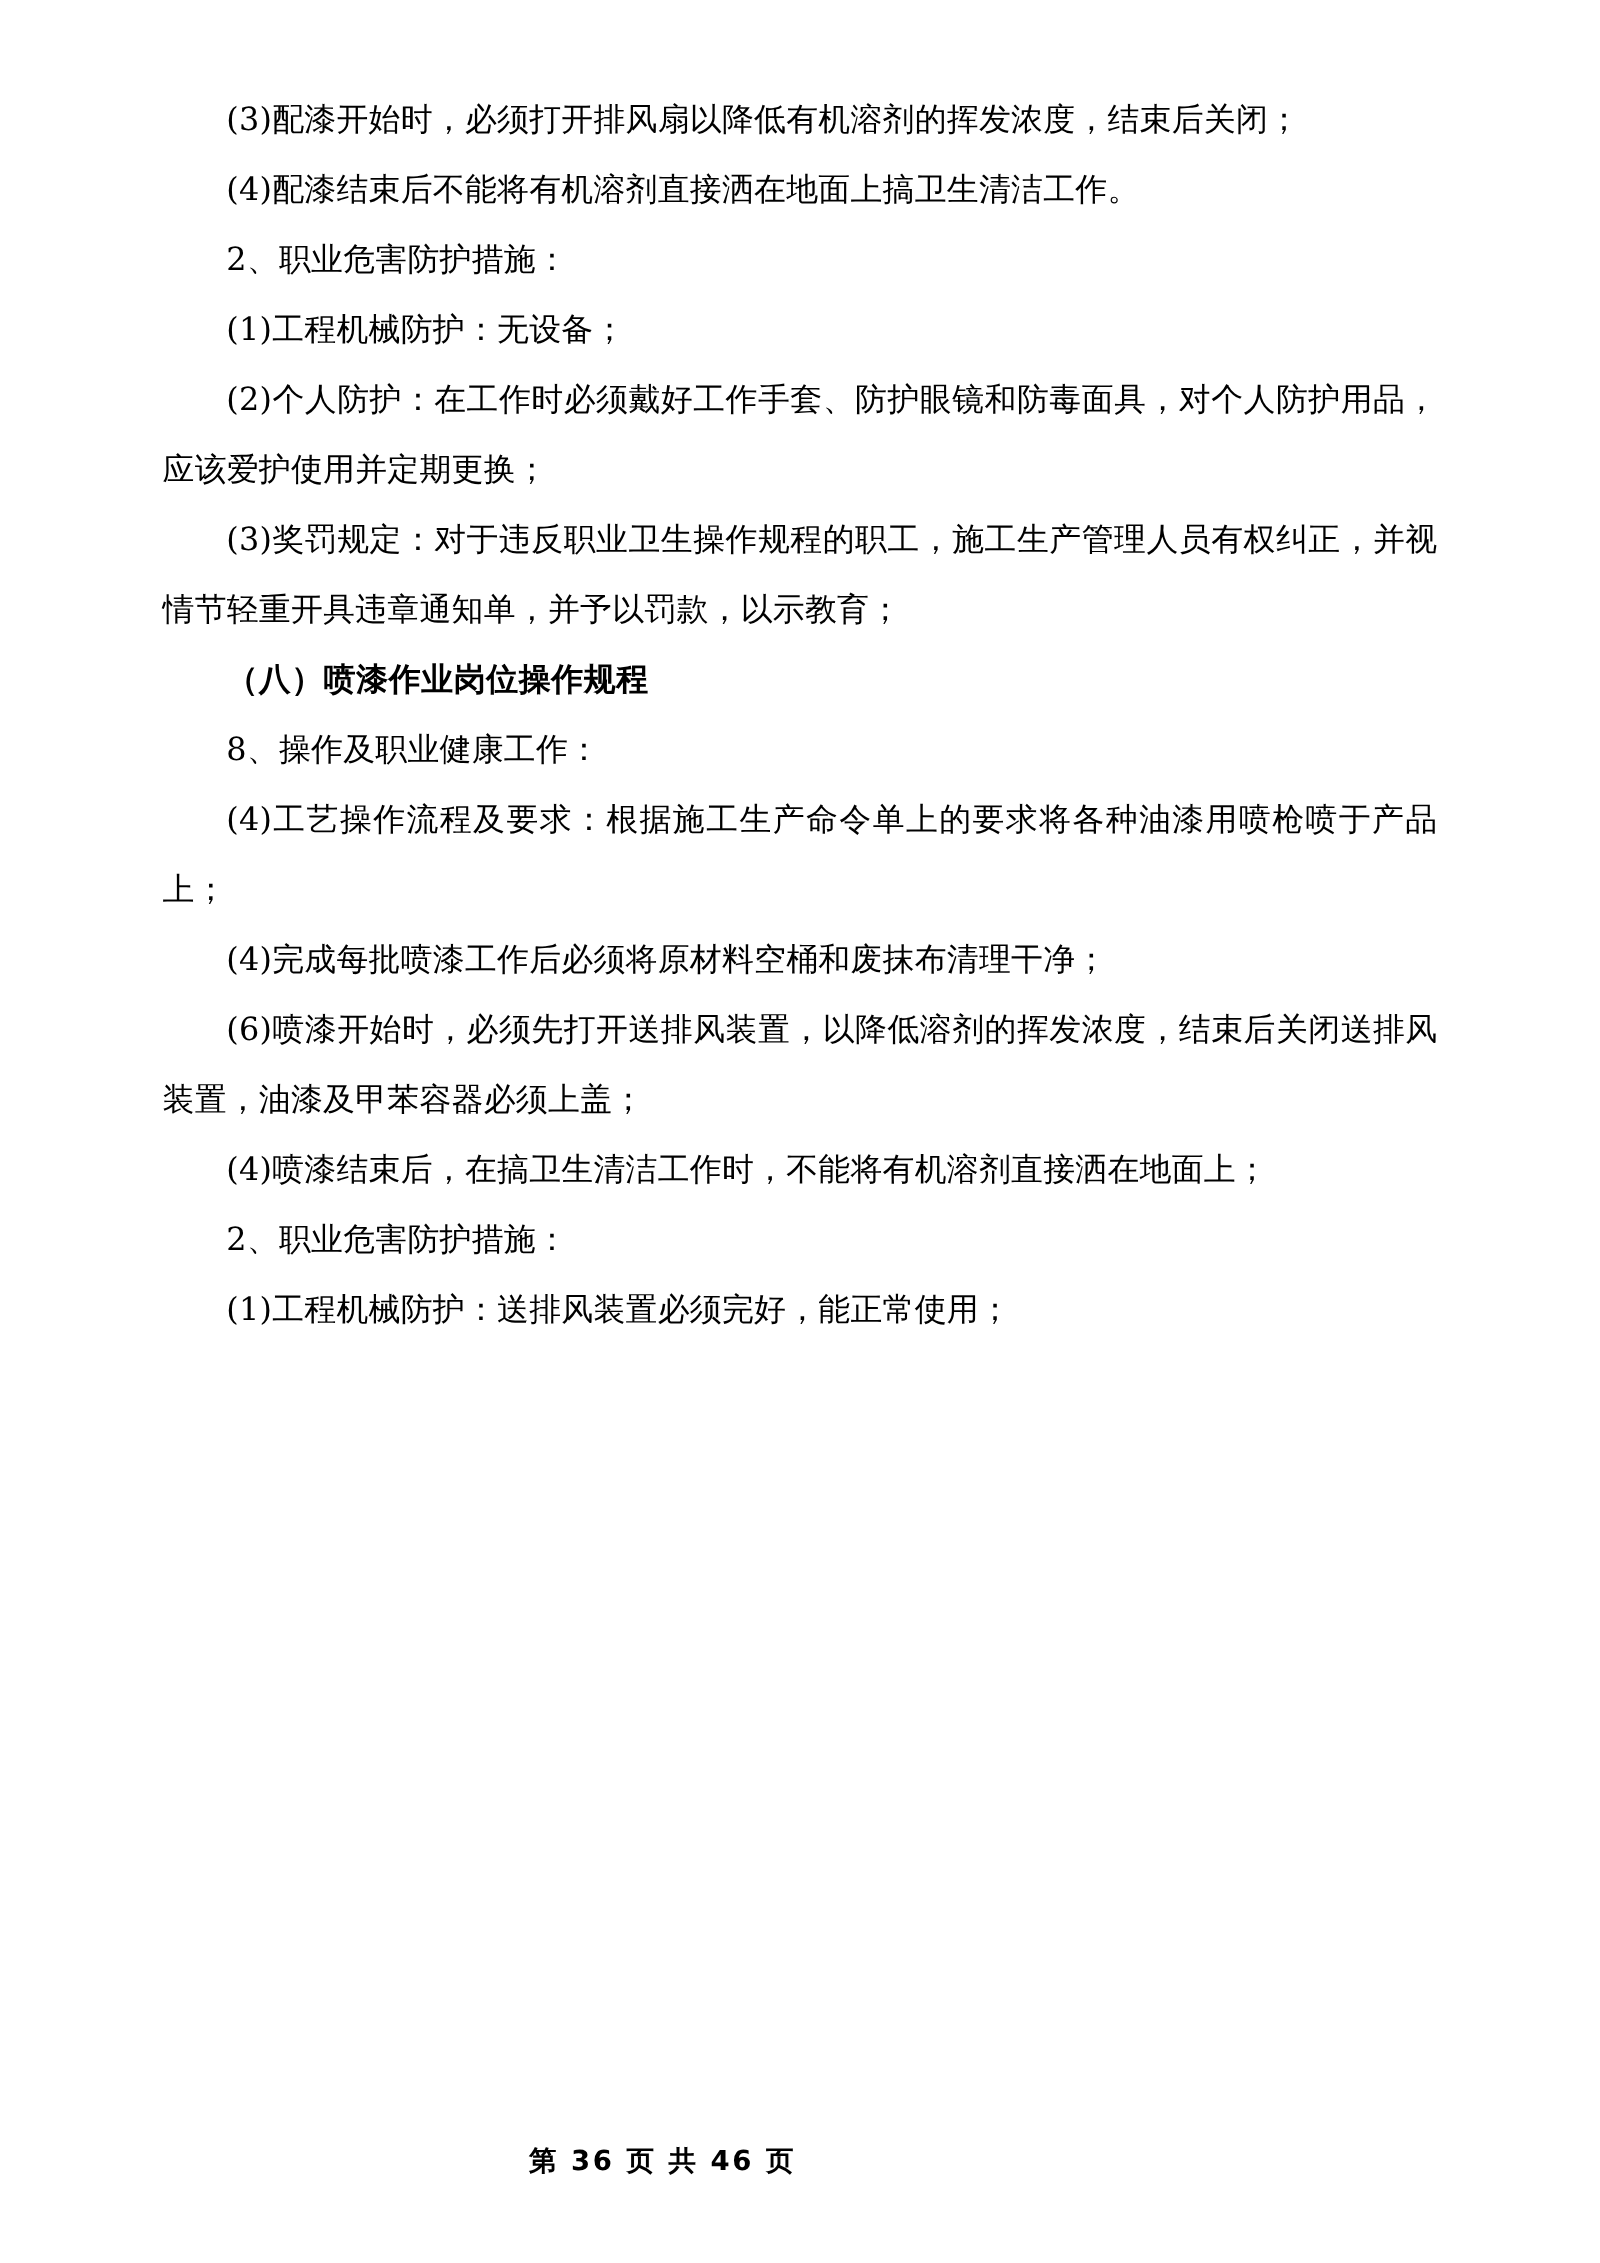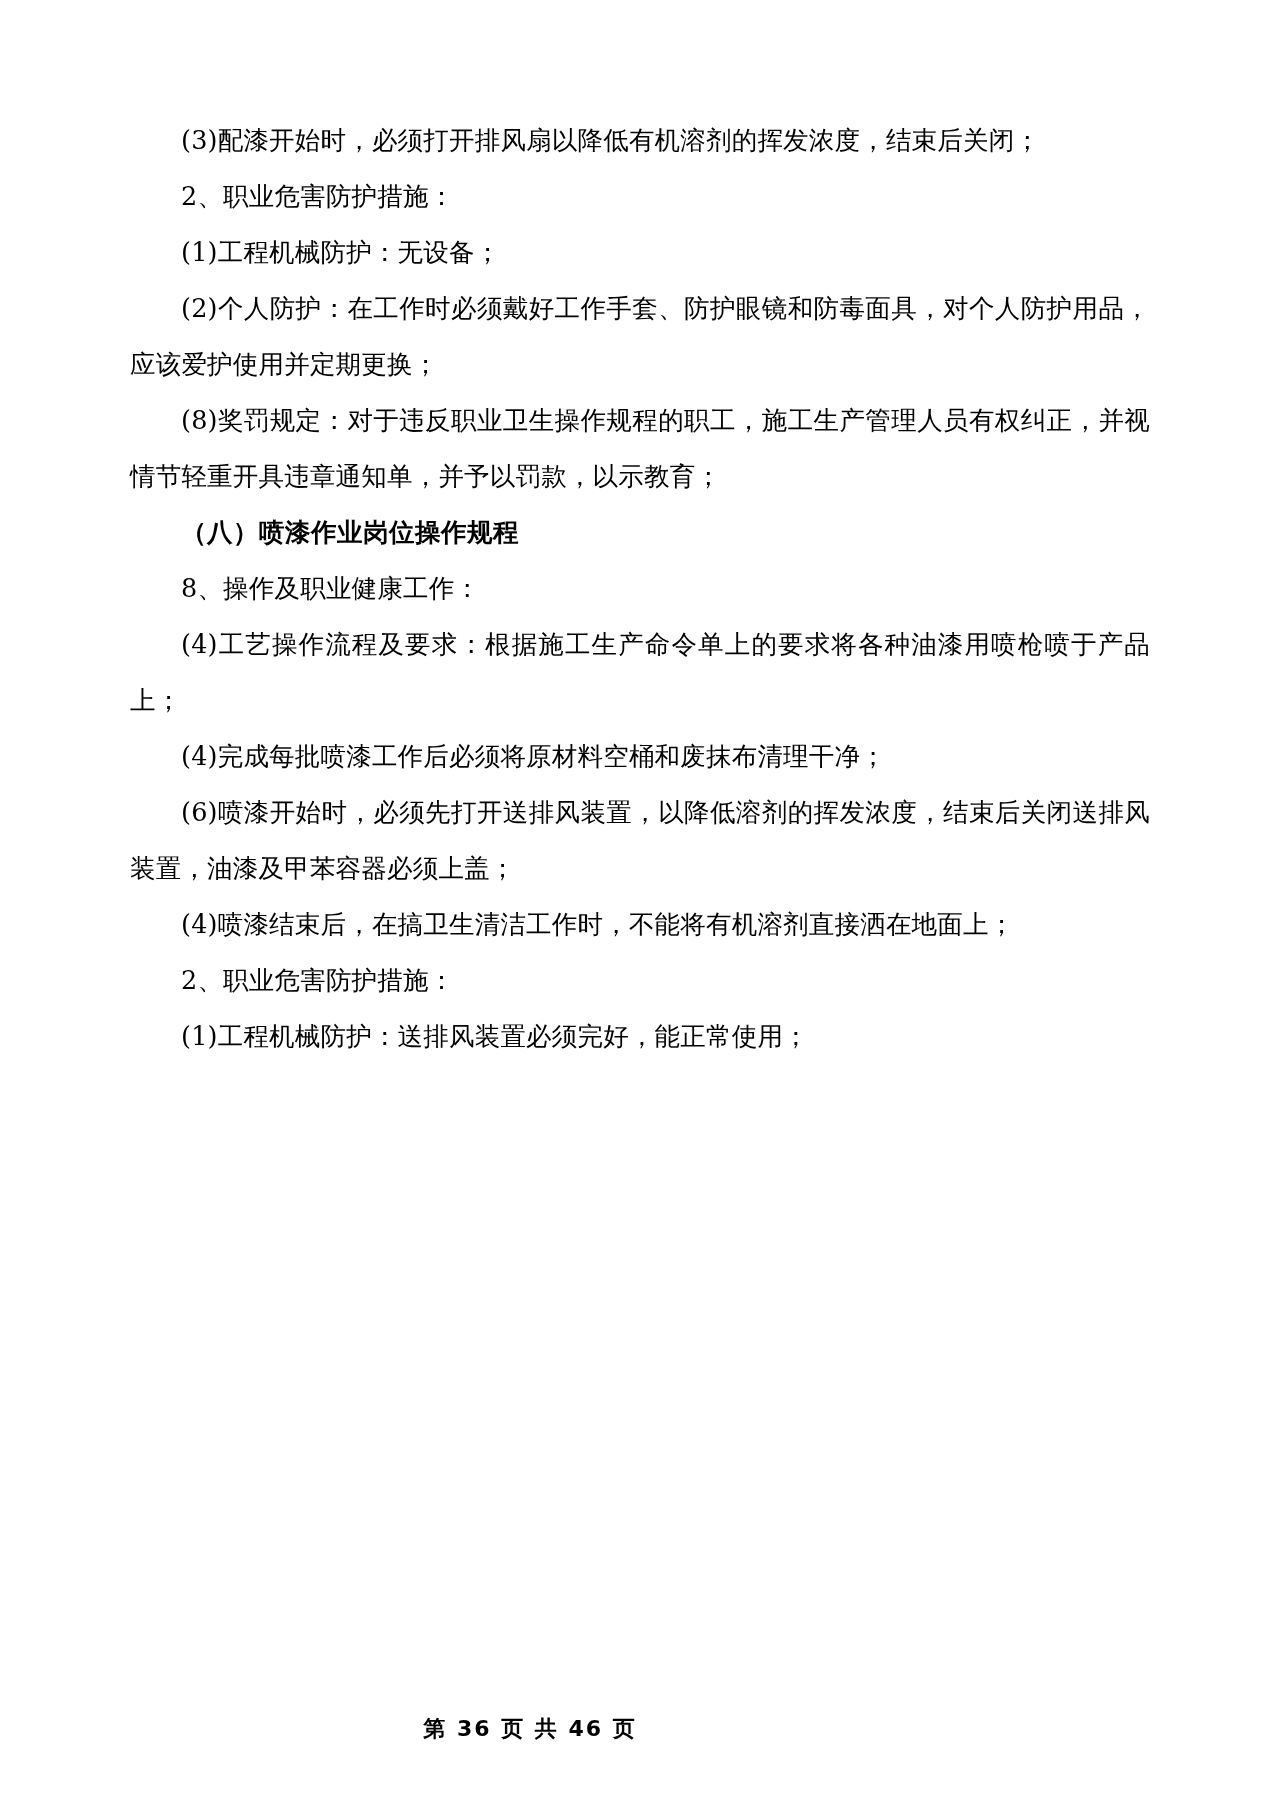--- a/index.html
+++ b/index.html
@@ -15,21 +15,21 @@
     position: relative;
     overflow: hidden;
   }
   .page {
     position: absolute;
     left: 0;
     top: 0;
     width: 1280px;
     height: 1810px;
     box-sizing: border-box;
-    padding: 112px 130px 0 130px;
+    padding: 68px 130px 0 130px;
   }
   .doc-body {
     width: 1020px;
   }
   p.para {
     margin: 0 0 0 0;
     font-size: 25.5px;
     line-height: 56px;
     text-align: justify;
     text-justify: inter-ideograph;
@@ -59,24 +59,25 @@
     font-family: "DejaVu Sans", "Liberation Sans", sans-serif;
     letter-spacing: 2px;
   }
 </style>
 </head>
 <body>
 
 <div class="page">
   <div class="doc-body">
     <p class="para indent">(3)配漆开始时，必须打开排风扇以降低有机溶剂的挥发浓度，结束后关闭；</p>
+    <p class="para indent">(4)配漆结束后不能将有机溶剂直接洒在地面上搞卫生清洁工作。</p>
     <p class="para indent">2、职业危害防护措施：</p>
     <p class="para indent">(1)工程机械防护：无设备；</p>
     <p class="para indent">(2)个人防护：在工作时必须戴好工作手套、防护眼镜和防毒面具，对个人防护用品，应该爱护使用并定期更换；</p>
-    <p class="para indent">(8)奖罚规定：对于违反职业卫生操作规程的职工，施工生产管理人员有权纠正，并视情节轻重开具违章通知单，并予以罚款，以示教育；</p>
+    <p class="para indent">(3)奖罚规定：对于违反职业卫生操作规程的职工，施工生产管理人员有权纠正，并视情节轻重开具违章通知单，并予以罚款，以示教育；</p>
     <p class="heading">（八）喷漆作业岗位操作规程</p>
     <p class="para indent">8、操作及职业健康工作：</p>
     <p class="para indent">(4)工艺操作流程及要求：根据施工生产命令单上的要求将各种油漆用喷枪喷于产品上；</p>
     <p class="para indent">(4)完成每批喷漆工作后必须将原材料空桶和废抹布清理干净；</p>
     <p class="para indent">(6)喷漆开始时，必须先打开送排风装置，以降低溶剂的挥发浓度，结束后关闭送排风装置，油漆及甲苯容器必须上盖；</p>
     <p class="para indent">(4)喷漆结束后，在搞卫生清洁工作时，不能将有机溶剂直接洒在地面上；</p>
     <p class="para indent">2、职业危害防护措施：</p>
     <p class="para indent">(1)工程机械防护：送排风装置必须完好，能正常使用；</p>
   </div>
   <div class="footer">第 36 页 共 46 页</div>

